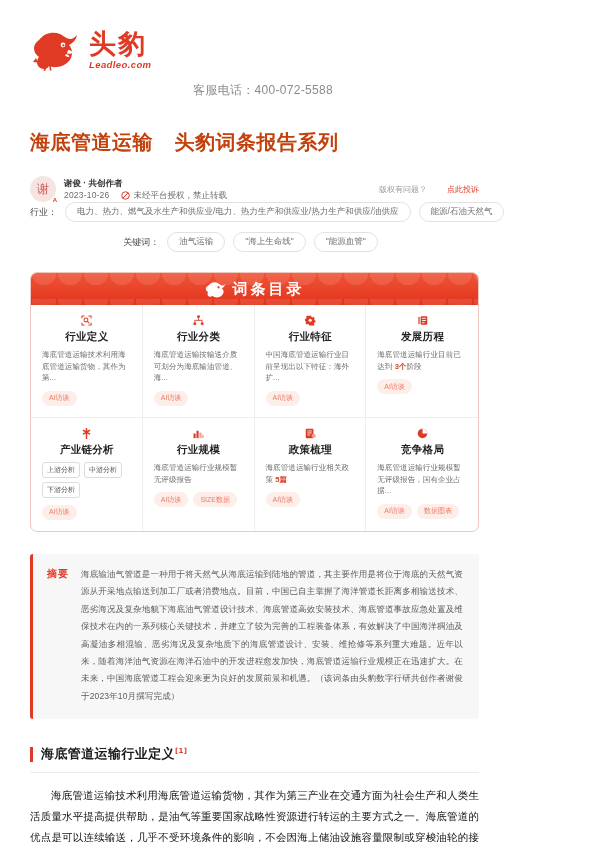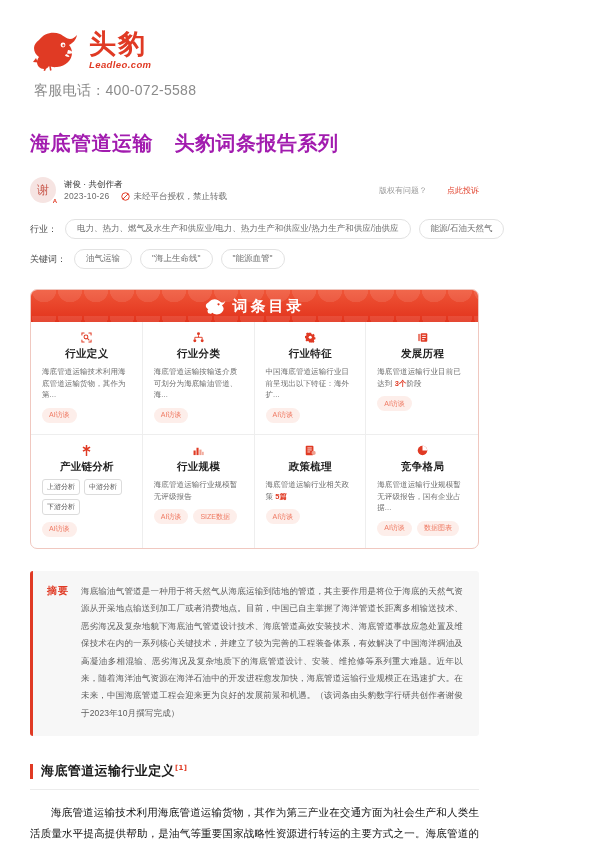--- a/index.html
+++ b/index.html
@@ -19,55 +19,55 @@
   .logo-type { display: flex; flex-direction: column; justify-content: center; }
   .logo-cn {
     font-size: 27px; font-weight: bold; color: #E03A24;
     letter-spacing: 2px; line-height: 1.05;
     font-family: "DejaVu Sans", sans-serif;
   }
   .logo-en {
     font-size: 9.5px; font-weight: bold; font-style: italic;
     color: #E03A24; letter-spacing: .4px; margin-top: 1px;
   }
-  .hotline { font-size: 14px; color: #8b8b8b; margin-top: 10px; margin-left: 4px; letter-spacing: .3px; }
+  .hotline { font-size: 12px; color: #8b8b8b; margin-top: 10px; margin-left: 17px; letter-spacing: .3px; text-align: center; }
 
   
   .doc-title {
     margin-top: 30px;
-    font-size: 20px; font-weight: bold; color: #a21caf;
+    font-size: 20px; font-weight: bold; color: #c2410c;
     letter-spacing: .5px;
     font-family: "DejaVu Sans", sans-serif;
   }
   .doc-title .sub { margin-left: 14px; }
 
   
   .meta-row { margin-top: 20px; display: flex; align-items: center; }
   .avatar {
     width: 26px; height: 26px; border-radius: 50%;
     background: #f6e4e2; color: #c8564a;
     display: flex; align-items: center; justify-content: center;
     font-size: 12px; flex: 0 0 26px; position: relative;
   }
   .avatar .badge {
     position: absolute; bottom: -1px; right: -1px;
     font-size: 6px; color: #E03A24; font-weight: bold;
   }
   .meta-txt { margin-left: 8px; line-height: 1.45; }
-  .meta-author { font-size: 8.5px; font-weight: normal; color: #333; }
+  .meta-author { font-size: 8.5px; font-weight: bold; color: #333; }
   .meta-line2 { font-size: 8.5px; color: #6b6b6b; display: flex; align-items: center; gap: 5px; }
   .meta-date { letter-spacing: .2px; }
   .noreprint { display: flex; align-items: center; gap: 3px; margin-left: 7px; }
   .ban-icon { width: 9px; height: 9px; }
   .meta-right { margin-left: auto; font-size: 8px; color: #9a9a9a; display: flex; gap: 20px; }
   .meta-right .complain { color: #E03A24; font-weight: normal; }
 
   
-  .tag-row { display: flex; align-items: center; margin-top: 16px; }
-  .tag-row.kw { margin-top: 10px; }
+  .tag-row { display: flex; align-items: center; }
+  .tag-row.kw { margin-top: 10px; justify-content: center; }
   .tag-label { font-size: 9px; color: #4d4d4d; flex: 0 0 auto; margin-right: 8px; }
   .tag {
     border: 1px solid #e2e2e2; border-radius: 11px;
     padding: 3px 11px; font-size: 8.5px; color: #6f6f6f;
     margin-right: 8px; white-space: nowrap; background: #fff;
   }
 
   
   .catalog {
     margin-top: 20px;

